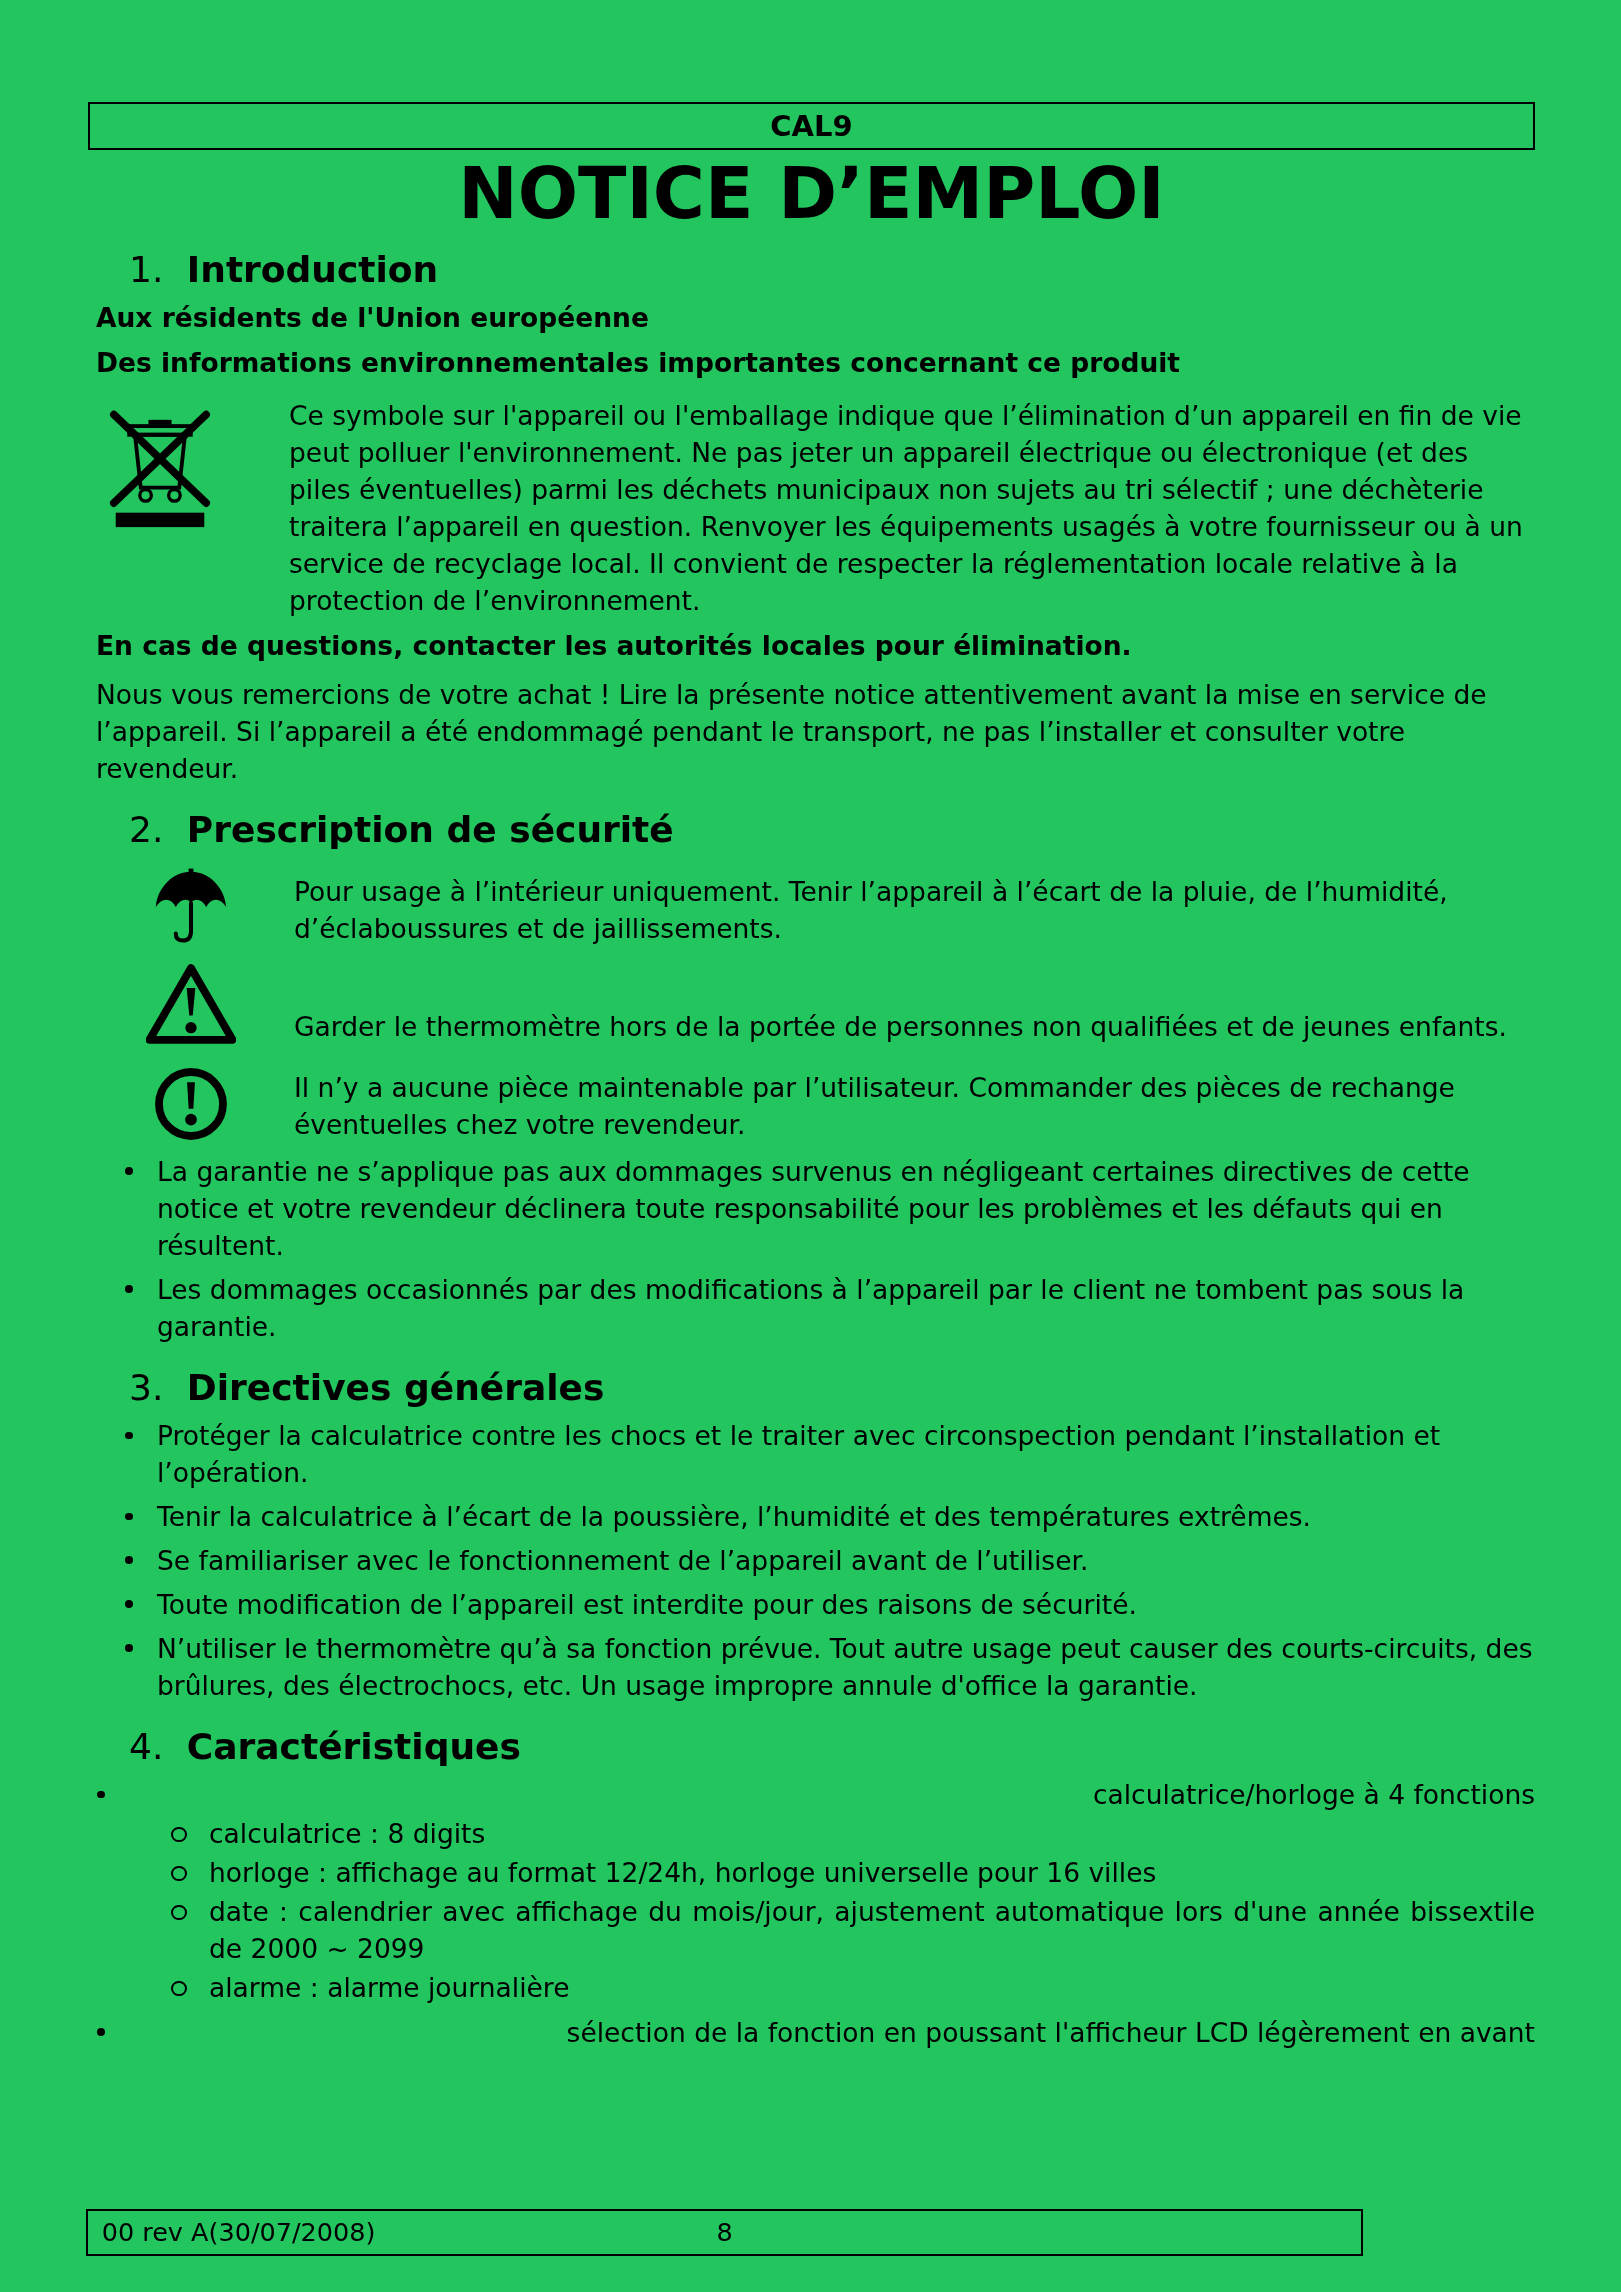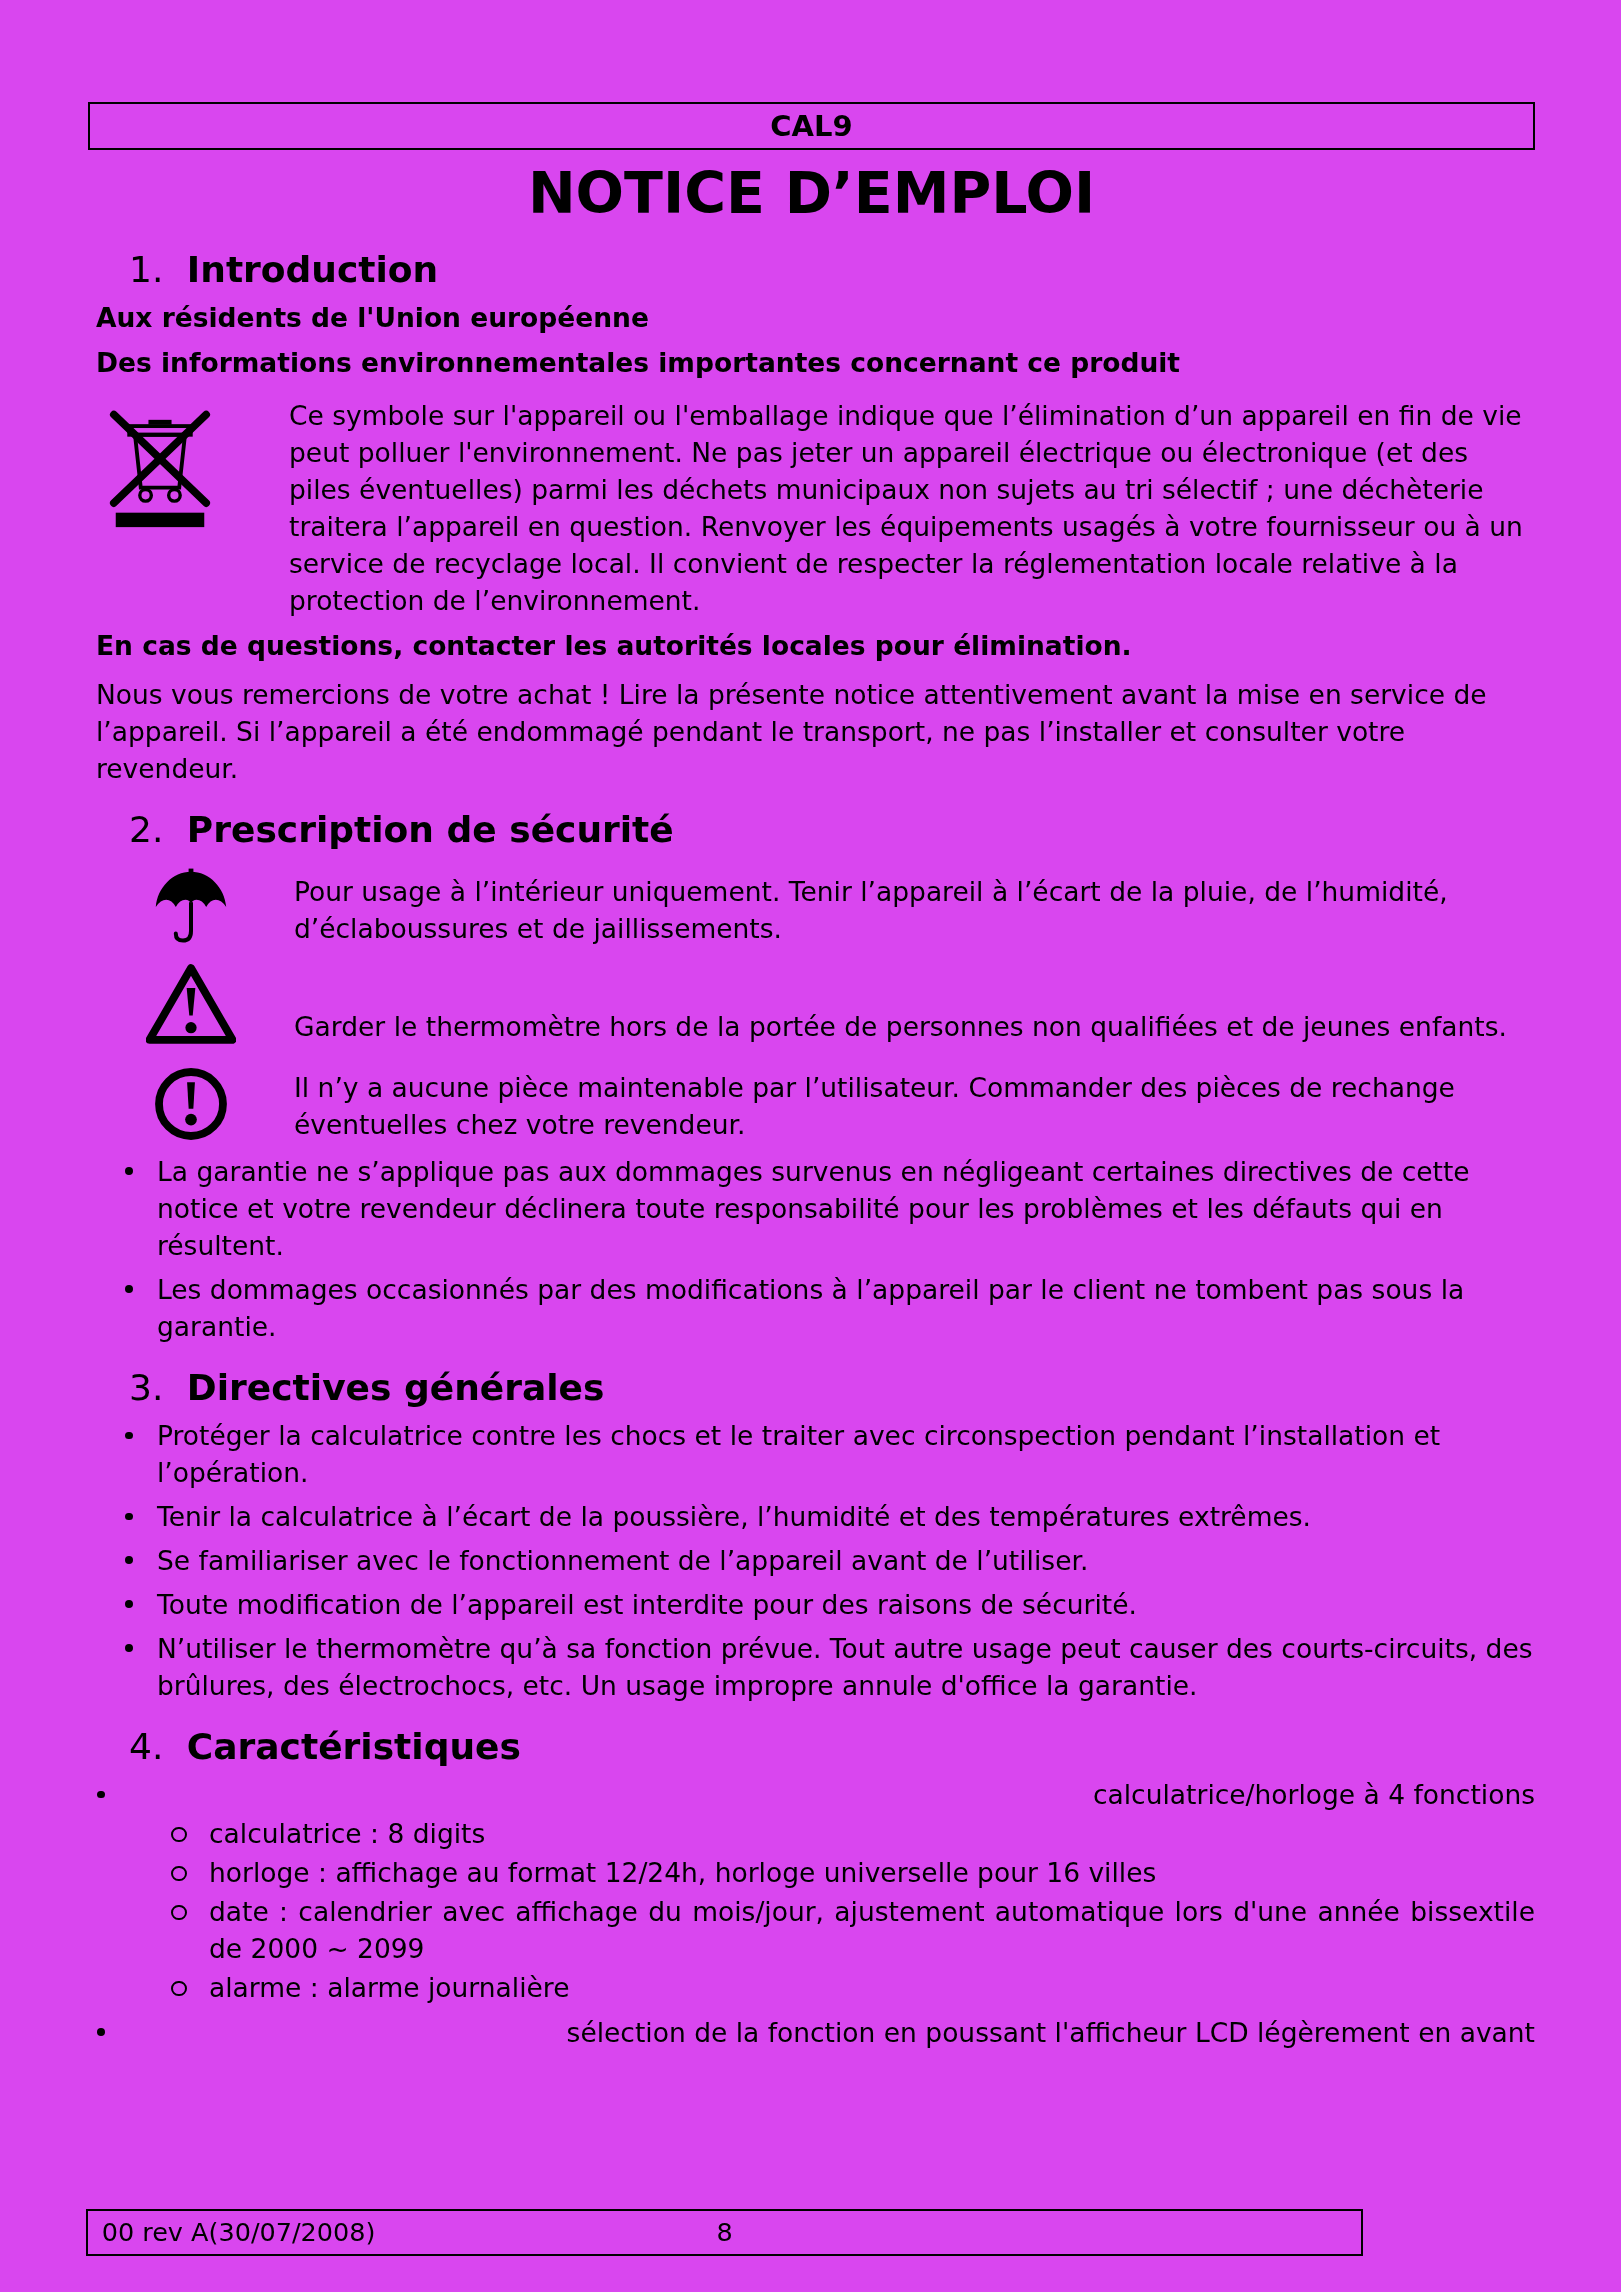--- a/index.html
+++ b/index.html
@@ -3,32 +3,32 @@
 <meta charset="utf-8">
 <style>
   * { box-sizing: border-box; }
   html, body { margin: 0; padding: 0; }
   body {
     width: 1621px; height: 2293px;
     background: #ffffff; color: #000000;
     font-family: "DejaVu Sans", "Liberation Sans", sans-serif;
     font-size: 26.5px; line-height: 37px;
   }
-  .page { position: relative; width: 1621px; height: 2293px; overflow: hidden; background:#d946ef; }
+  .page { position: relative; width: 1621px; height: 2293px; overflow: hidden; background:#22c55e; }
   .content { position: absolute; left: 88px; top: 102px; width: 1447px; }
 
   .header-box {
     border: 2px solid #000;
     width: 1447px; text-align: center;
     font-weight: bold; font-size: 29px; line-height: 29px;
     padding: 7.8px 0 6.9px;
   }
   .doc-title {
     margin: 11.8px 0 3.9px; text-align: center;
-    font-size: 57px; line-height: 65px; font-weight: bold;
+    font-size: 71px; line-height: 65px; font-weight: bold;
   }
   .sec { font-size: 36px; line-height: 43px; font-weight: bold; margin: 21.6px 0 7.8px; padding-left: 41px; }
   .sec .num { font-weight: normal; margin-right: 23.5px; }
 
   p { margin: 8px; }
   .bold { font-weight: bold; }
   .clear { clear: both; }
   .mt { margin-top: 11.8px; }
 
   .weee-para { margin-top: 16px; }

